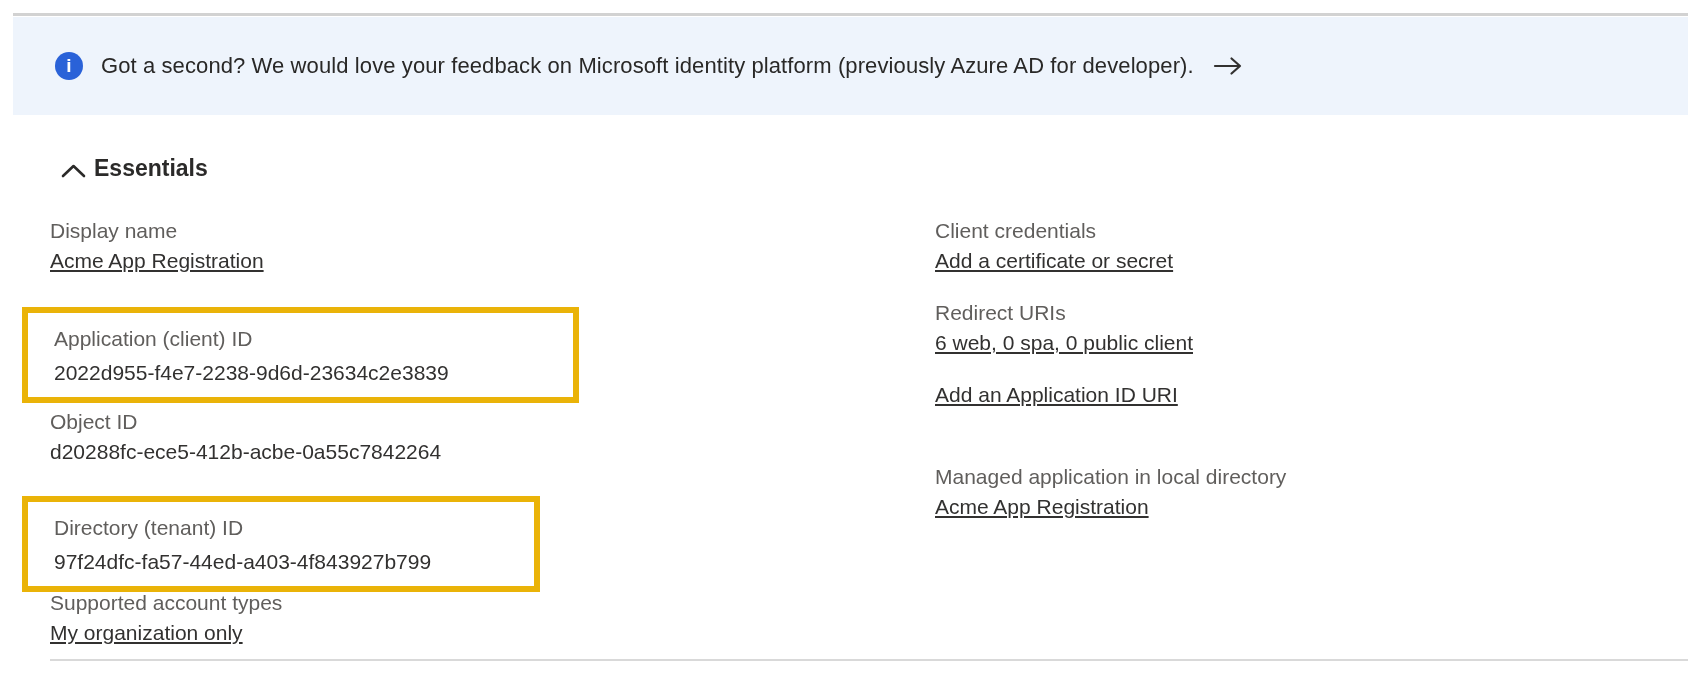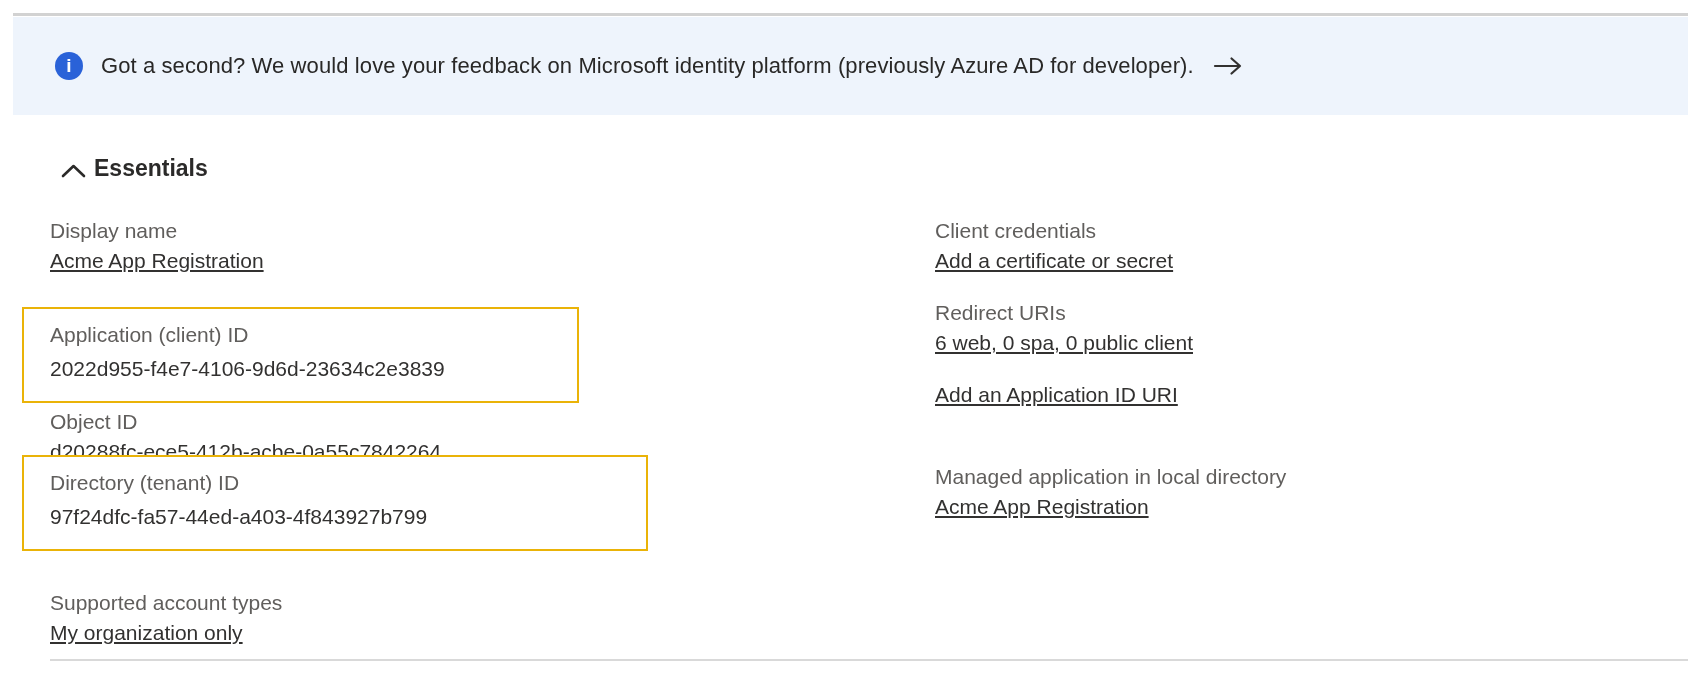--- a/index.html
+++ b/index.html
@@ -100,21 +100,21 @@
   }
   .link {
     color: #2b7bd4;
     text-decoration: underline;
     cursor: pointer;
     display: inline-block;
   }
   .idbox {
     position: absolute;
     box-sizing: border-box;
-    border: 2px solid #eab308;
+    border: 6px solid #eab308;
     padding: 11px 0 0 26px;
     background: #ffffff;
   }
   .idbox .label {
     font-size: 21px;
     line-height: 30px;
     color: #605e5c;
     white-space: nowrap;
   }
   .idbox .value {
@@ -159,29 +159,29 @@
     <span class="essentials-title">Essentials</span>
   </div>
 
   <div class="field" style="left:50px; top:216px;">
     <div class="label">Display name</div>
     <a class="value link">Acme App Registration</a>
   </div>
 
   <div class="idbox" style="left:22px; top:307px; width:557px; height:96px;">
     <div class="label">Application (client) ID</div>
-    <div class="value">2022d955-f4e7-4106-9d6d-23634c2e3839</div>
+    <div class="value">2022d955-f4e7-2238-9d6d-23634c2e3839</div>
   </div>
 
   <div class="field" style="left:50px; top:407px;">
     <div class="label">Object ID</div>
     <div class="value">d20288fc-ece5-412b-acbe-0a55c7842264</div>
   </div>
 
-  <div class="idbox" style="left:22px; top:455px; width:626px; height:96px;">
+  <div class="idbox" style="left:22px; top:496px; width:518px; height:96px;">
     <div class="label">Directory (tenant) ID</div>
     <div class="value">97f24dfc-fa57-44ed-a403-4f843927b799</div>
   </div>
 
   <div class="field" style="left:935px; top:216px;">
     <div class="label">Client credentials</div>
     <a class="value link">Add a certificate or secret</a>
   </div>
 
   <div class="field" style="left:50px; top:588px;">

